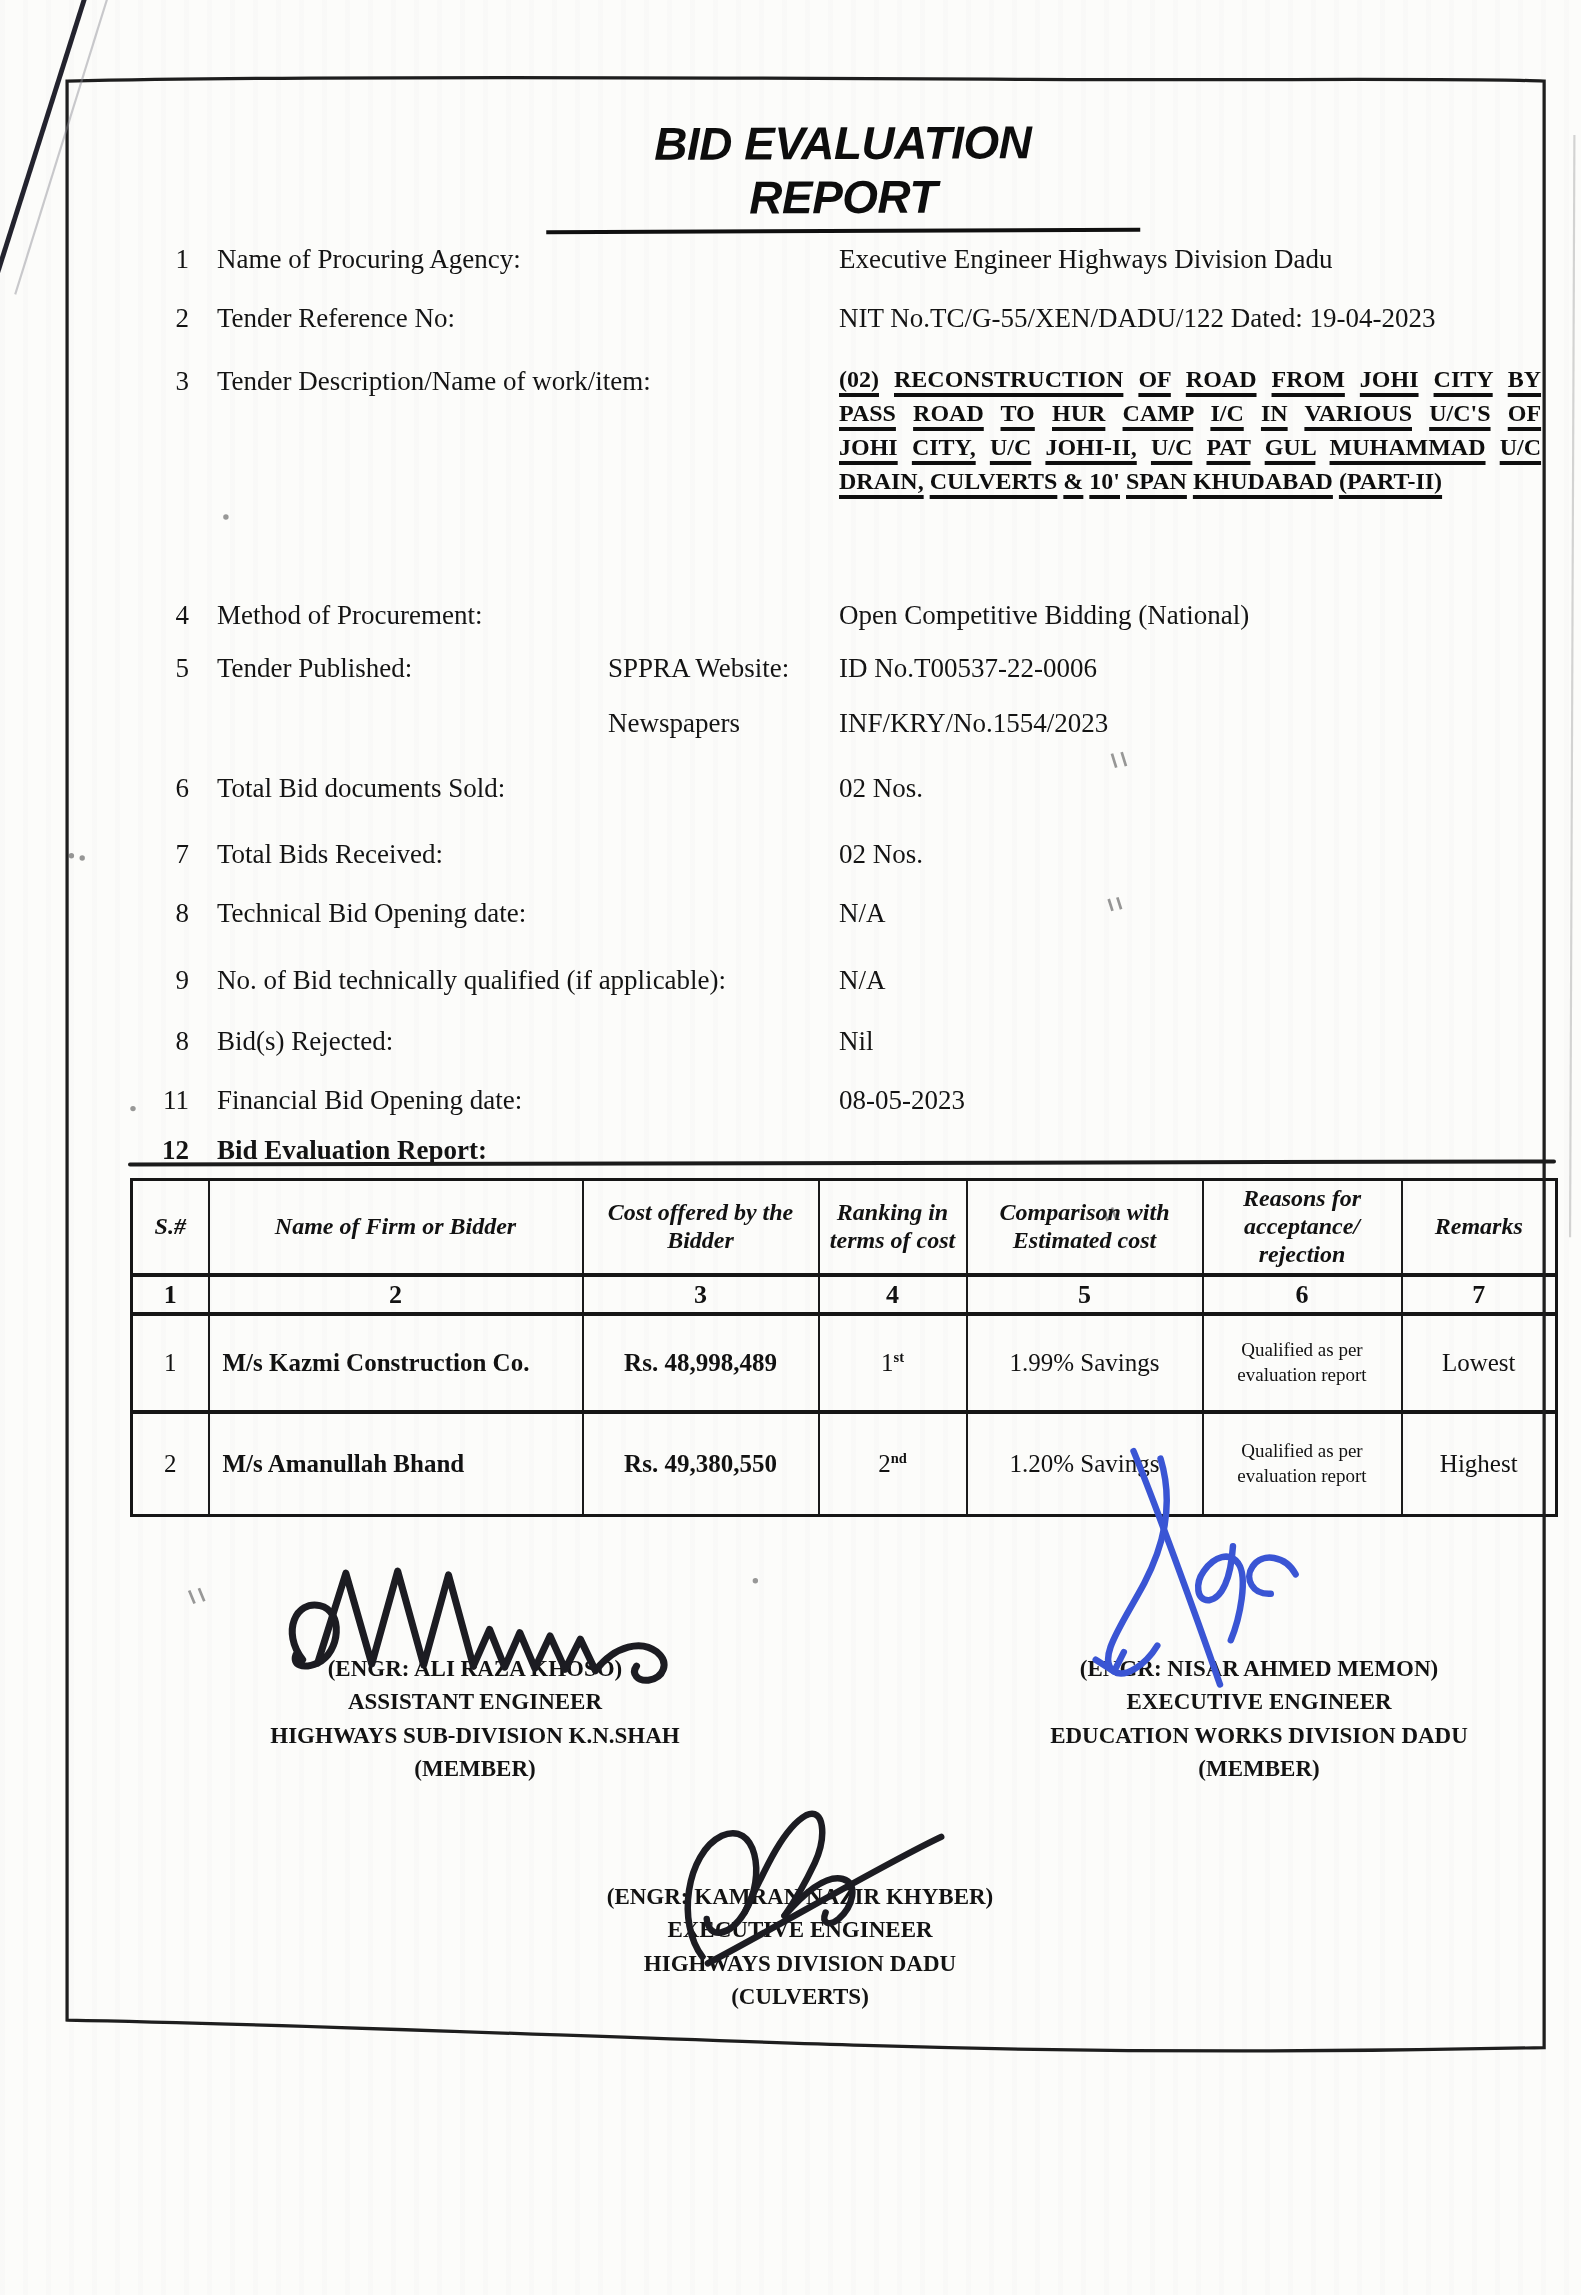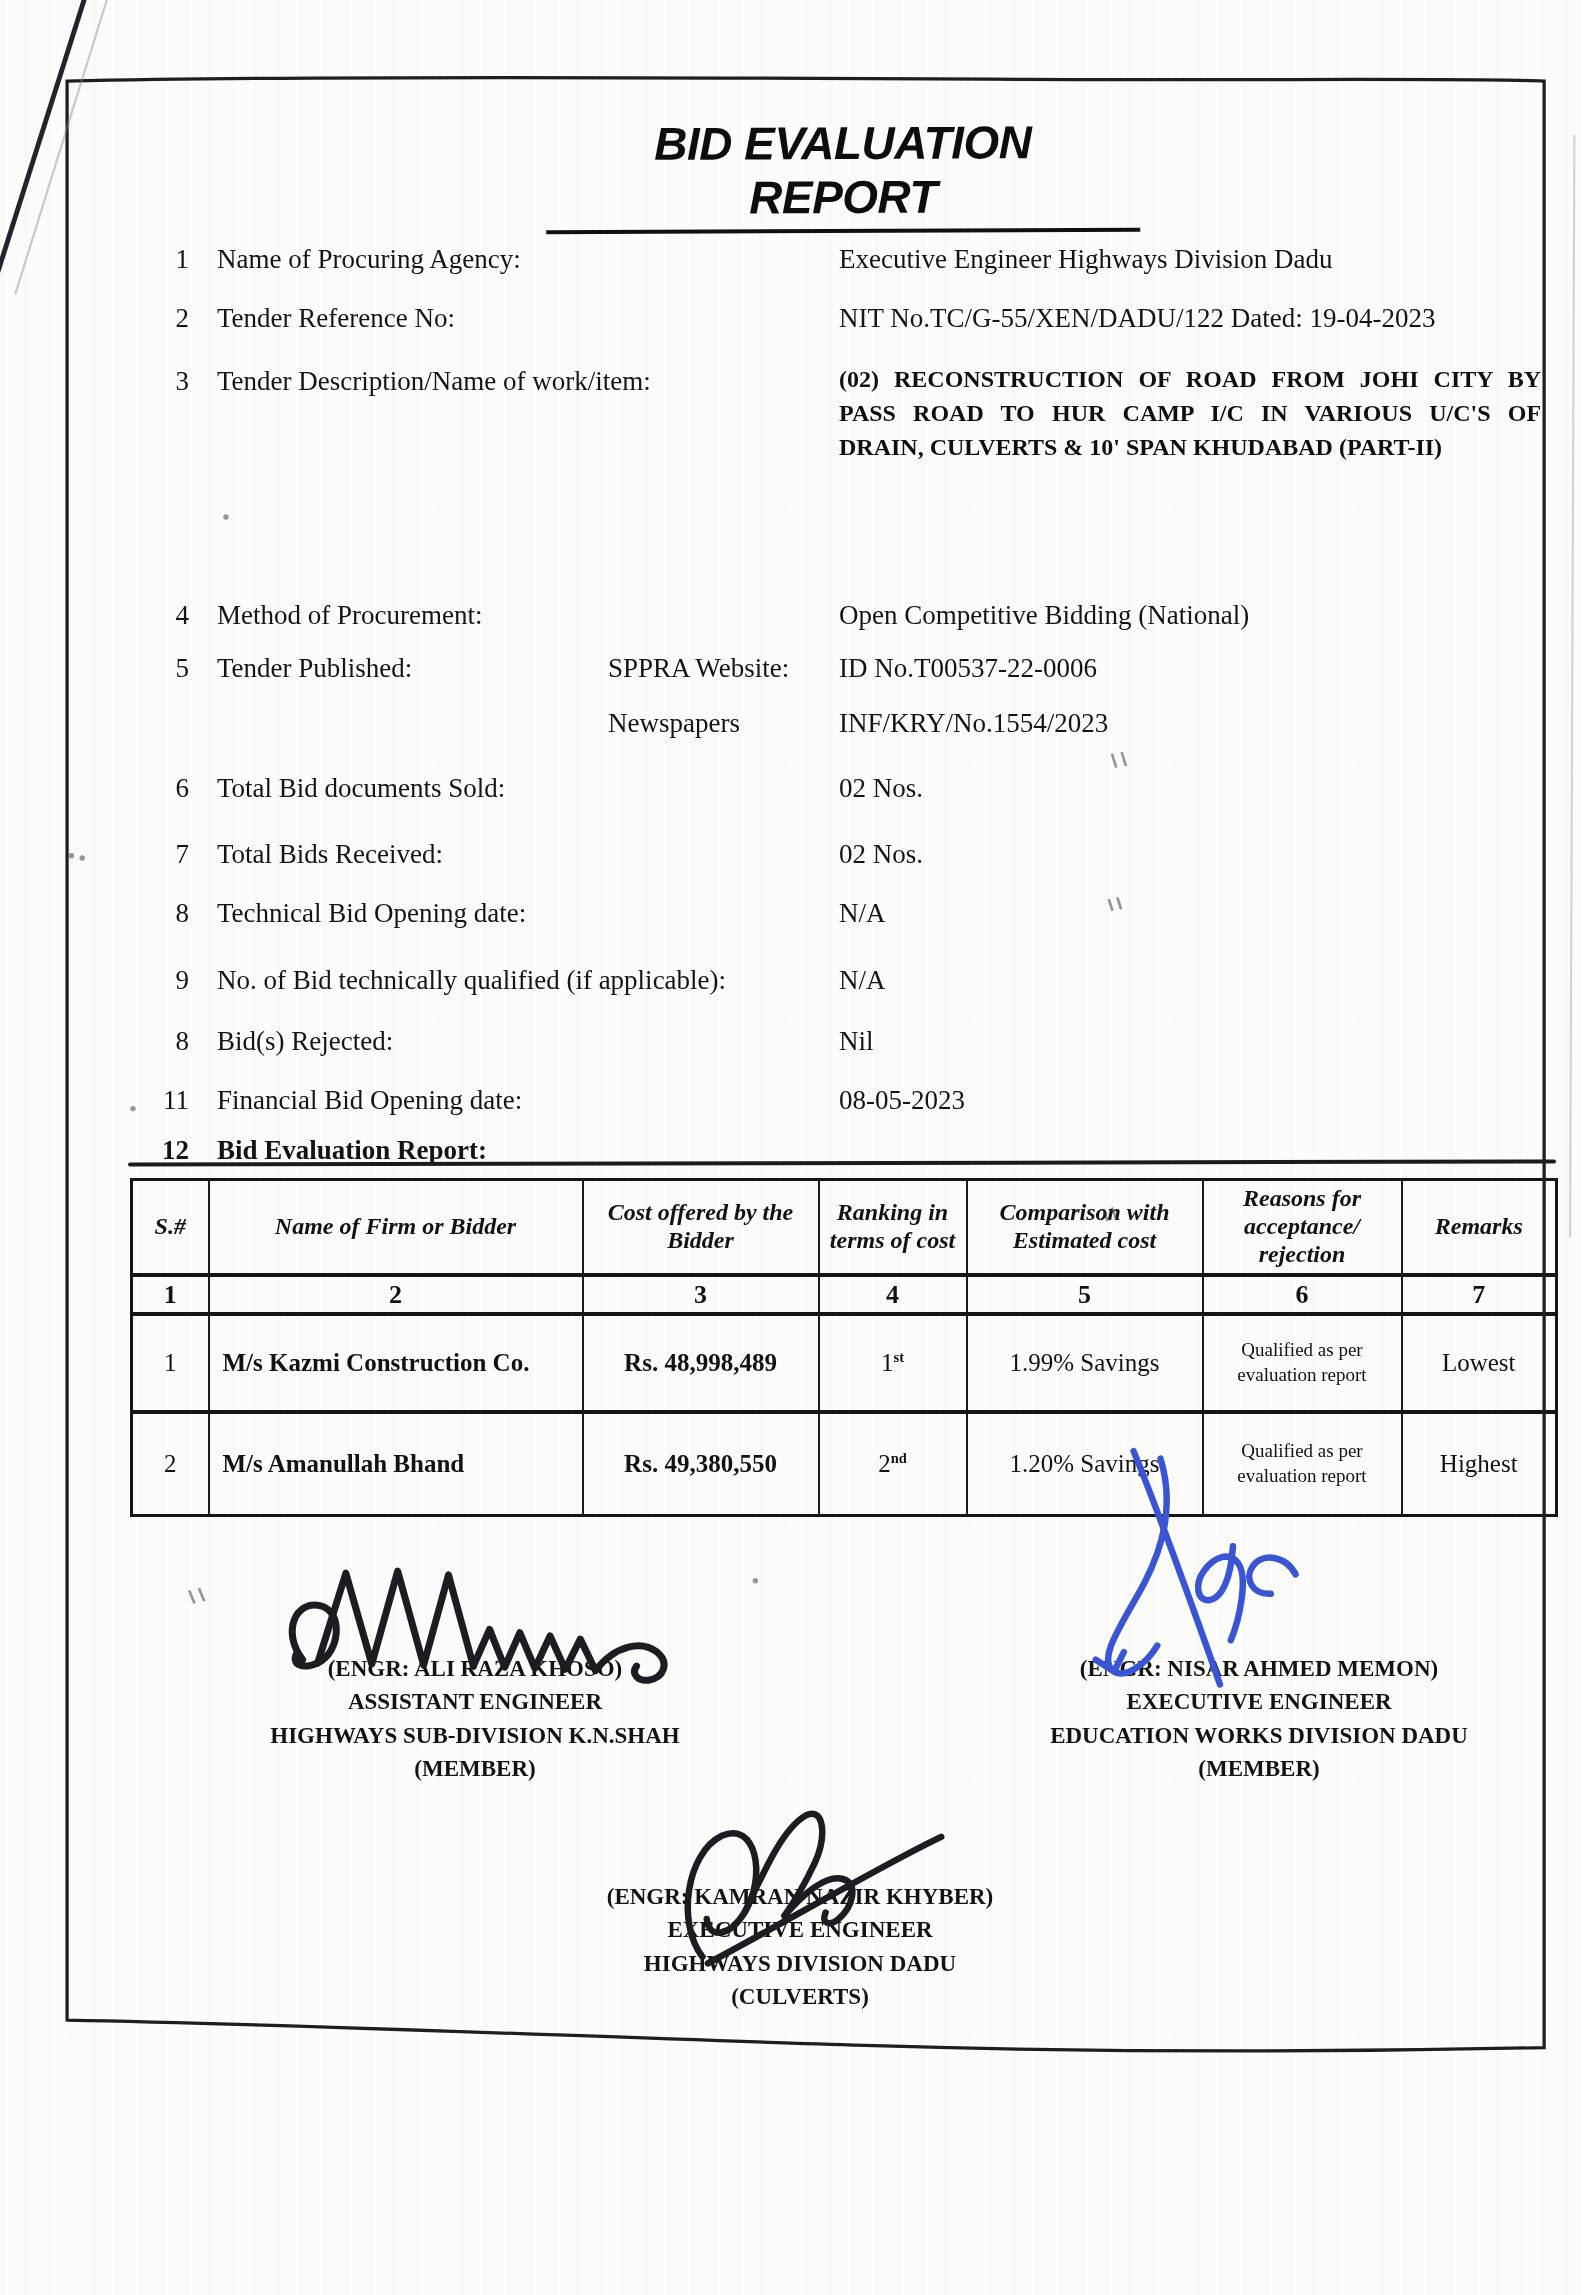--- a/index.html
+++ b/index.html
@@ -22,21 +22,21 @@
   .inum{position:absolute; left:150px; width:39px; text-align:right;}
   .ilabel{position:absolute; left:217px; width:632px;}
   .ichan{position:absolute; left:588px; width:243px;margin-left:20px;}
   .ival{position:absolute; left:839px; width:730px; font-weight:normal;}
   .b{font-weight:bold;}
   
   .desc{position:absolute; left:839px; top:366px; width:702px;
         font-weight:bold; font-size:24px; color:#0f0f0f;}
   .desc-line{height:34px; text-align:justify; text-align-last:justify;}
   .desc-line.last{text-align-last:left;}
-  .uw{text-decoration-thickness:3.8px; text-underline-offset:6px;}
+  .uw{text-decoration:underline; text-decoration-thickness:3.8px; text-underline-offset:6px;}
   
   .table-topline{position:absolute; left:128px; top:1161px; width:1428px; height:3.8px;
                  background:#1b1b1b; border-radius:2.2px; transform:rotate(-0.12deg);}
   .bid-table{position:absolute; left:130px; top:1178px; width:1425px;
              border-collapse:collapse; table-layout:fixed; color:#121212;
              border:3.8px solid #161616;}
   .bid-table th,.bid-table td{border:2.2px solid #1b1b1b; overflow:hidden; padding:0;}
   .thead th{font-style:italic; font-weight:bold; font-size:24px; line-height:1.16;
             text-align:center; vertical-align:middle; border-bottom:4.9px solid #161616; padding:4.3px 3.2px;}
   .tnums td{font-weight:bold; font-size:26px; text-align:center; vertical-align:middle;
@@ -74,20 +74,21 @@
     <span class="ival">NIT No.TC/G-55/XEN/DADU/122 Dated: 19-04-2023</span>
   </div>
 
   <div class="item" style="top:366px">
     <span class="inum">3</span>
     <span class="ilabel">Tender Description/Name of work/item:</span>
   </div>
   <div class="desc">
     <div class="desc-line"><span class="uw">(02)</span> <span class="uw">RECONSTRUCTION</span> <span class="uw">OF</span> <span class="uw">ROAD</span> <span class="uw">FROM</span> <span class="uw">JOHI</span> <span class="uw">CITY</span> <span class="uw">BY</span></div>
     <div class="desc-line"><span class="uw">PASS</span> <span class="uw">ROAD</span> <span class="uw">TO</span> <span class="uw">HUR</span> <span class="uw">CAMP</span> <span class="uw">I/C</span> <span class="uw">IN</span> <span class="uw">VARIOUS</span> <span class="uw">U/C'S</span> <span class="uw">OF</span></div>
+    <div class="desc-line"><span class="uw">JOHI</span> <span class="uw">CITY,</span> <span class="uw">U/C</span> <span class="uw">JOHI-II,</span> <span class="uw">U/C</span> <span class="uw">PAT</span> <span class="uw">GUL</span> <span class="uw">MUHAMMAD</span> <span class="uw">U/C</span></div>
     <div class="desc-line last"><span class="uw">DRAIN,</span> <span class="uw">CULVERTS</span> <span class="uw">&amp;</span> <span class="uw">10'</span> <span class="uw">SPAN</span> <span class="uw">KHUDABAD</span> <span class="uw">(PART-II)</span></div>
   </div>
 
   <div class="item" style="top:600px">
     <span class="inum">4</span>
     <span class="ilabel">Method of Procurement:</span>
     <span class="ival">Open Competitive Bidding (National)</span>
   </div>
 
   <div class="item" style="top:653px">

